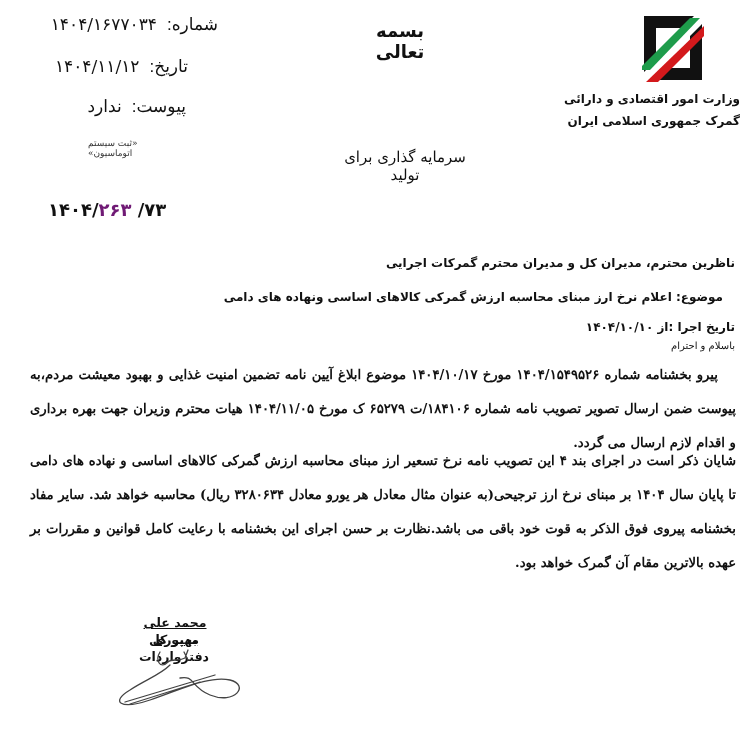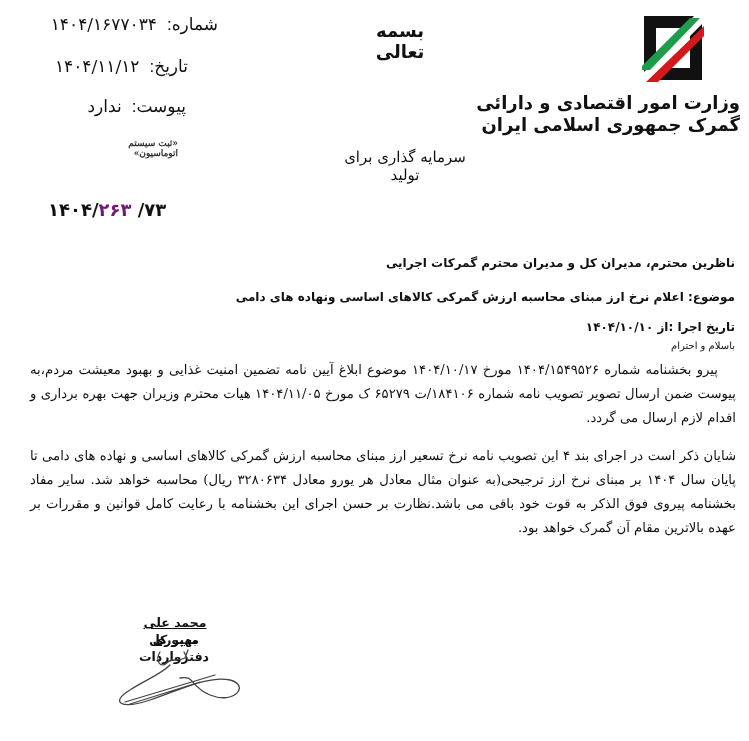--- a/index.html
+++ b/index.html
@@ -13,29 +13,29 @@
 
   
   .meta-row { font-size: 17px; white-space: nowrap; display: flex; direction: rtl; gap: 10px; align-items: baseline; }
   .meta-label { font-family: Liberation Sans, sans-serif; }
   .meta-val { font-family: "DejaVu Serif", serif; letter-spacing: 0.5px; }
   .auto-note { font-size: 9px; color: #333; }
 
   .bismillah { font-family: "DejaVu Sans", sans-serif; font-weight: bold; font-size: 18px; }
   .slogan { font-family: "DejaVu Serif", serif; font-size: 15px; }
 
-  .org { font-family: "DejaVu Sans", sans-serif; font-weight: bold; font-size: 18px; text-align: left; white-space: nowrap; }
+  .org { font-family: "DejaVu Sans", sans-serif; font-weight: bold; font-size: 12px; text-align: left; white-space: nowrap; }
 
   .docnum { font-family: "DejaVu Sans", sans-serif; font-weight: bold; font-size: 18px; direction: ltr; white-space: nowrap; }
   .docnum .red { color: #701a75; }
 
   .heading { font-family: "DejaVu Sans", sans-serif; font-weight: bold; font-size: 12px; white-space: nowrap; text-align: right; margin-top: 28px; }
 
   .greet { font-size: 10px; }
-  .para { font-family: "DejaVu Serif", serif; font-size: 13.2px; line-height: 24px; text-align: justify; text-align-last: right; }
+  .para { font-family: "DejaVu Serif", serif; font-size: 13.2px; line-height: 34px; text-align: justify; text-align-last: right; font-weight: bold; }
 
   .sig-name { font-family: "DejaVu Sans", sans-serif; font-weight: bold; font-size: 12.5px; text-align: center; line-height: 17px; }
 </style>
 </head>
 <body>
 
 <div class="abs" style="left:28px; top:14px; width:190px;">
   <div class="meta-row" style="justify-content:flex-start; height:34px;">
     <span class="meta-label">شماره:</span>
     <span class="meta-val">۱۴۰۴/۱۶۷۷۰۳۴</span>
@@ -46,21 +46,21 @@
     <span class="meta-label">تاریخ:</span>
     <span class="meta-val">۱۴۰۴/۱۱/۱۲</span>
   </div>
 </div>
 <div class="abs" style="left:96px; top:96px; width:90px;">
   <div class="meta-row" style="justify-content:flex-start;">
     <span class="meta-label">پیوست:</span>
     <span class="meta-val">ندارد</span>
   </div>
 </div>
-<div class="abs auto-note rtl" style="left:88px; top:138px; width:90px; text-align:right;font-weight:bold;">«ثبت سیستم اتوماسیون»</div>
+<div class="abs auto-note rtl" style="left:88px; top:138px; width:90px; text-align:left;">«ثبت سیستم اتوماسیون»</div>
 
 <div class="abs bismillah rtl" style="left:360px; top:20px; width:80px; text-align:center;">بسمه تعالی</div>
 <div class="abs slogan rtl" style="left:330px; top:148px; width:150px; text-align:center;">سرمایه گذاری برای تولید</div>
 
 <div class="abs" style="left:638px; top:10px; width:70px; height:76px;">
   <svg width="70" height="76" viewBox="0 0 70 76">
 
     <polygon points="6,6 56,6 44,18 18,18 18,50 6,62" fill="#111"></polygon>
     <polygon points="64,14 64,70 14,70 26,58 52,58 52,26" fill="#111"></polygon>
 
@@ -71,21 +71,21 @@
 </div>
 
 <div class="abs org rtl" style="left:580px; top:92px; width:160px;">وزارت امور اقتصادی و دارائی</div>
 <div class="abs org rtl" style="left:580px; top:114px; width:160px;">گمرک جمهوری اسلامی ایران</div>
 
 <div class="abs docnum" style="left:48px; top:199px;">
   <span>۱۴۰۴/</span><span class="red">۲۶۳</span><span> /۷۳</span>
 </div>
 
 <div class="abs heading rtl" style="left:200px; top:228px; width:535px;">ناظرین محترم، مدیران کل و مدیران محترم گمرکات اجرایی</div>
-<div class="abs heading rtl" style="left:100px; top:262px; width:635px;">موضوع: اعلام نرخ  ارز مبنای محاسبه ارزش گمرکی کالاهای اساسی ونهاده های دامی</div>
+<div class="abs heading rtl" style="left:88px; top:262px; width:635px;">موضوع: اعلام نرخ  ارز مبنای محاسبه ارزش گمرکی کالاهای اساسی ونهاده های دامی</div>
 <div class="abs heading rtl" style="left:400px; top:292px; width:335px;">تاریخ اجرا :از ۱۴۰۴/۱۰/۱۰</div>
 
 <div class="abs greet rtl" style="left:600px; top:340px; width:135px; text-align:right;">باسلام و احترام</div>
 
 <div class="abs para rtl" style="left:30px; top:358px; width:706px; text-indent:18px;">پیرو بخشنامه شماره ۱۴۰۴/۱۵۴۹۵۲۶ مورخ ۱۴۰۴/۱۰/۱۷ موضوع ابلاغ آیین نامه تضمین امنیت غذایی و بهبود معیشت مردم،به پیوست ضمن ارسال تصویر تصویب نامه شماره ۱۸۴۱۰۶/ت ۶۵۲۷۹ ک مورخ ۱۴۰۴/۱۱/۰۵ هیات محترم وزیران جهت بهره برداری و اقدام لازم ارسال می گردد.</div>
 <div class="abs para rtl" style="left:30px; top:444px; width:706px;">شایان ذکر است در اجرای بند ۴ این تصویب نامه نرخ تسعیر ارز مبنای محاسبه ارزش گمرکی کالاهای اساسی و نهاده های دامی تا پایان سال ۱۴۰۴ بر مبنای نرخ ارز ترجیحی(به عنوان مثال معادل هر یورو معادل ۳۲۸۰۶۳۴ ریال) محاسبه خواهد شد. سایر مفاد بخشنامه پیروی فوق الذکر به قوت خود باقی می باشد.نظارت بر حسن اجرای این بخشنامه با رعایت کامل قوانین و مقررات بر عهده بالاترین مقام آن گمرک خواهد بود.</div>
 
 <div class="abs sig-name rtl" style="left:120px; top:614px; width:110px;text-decoration:underline;">محمد علی بهپوری</div>
 <div class="abs sig-name rtl" style="left:118px; top:631px; width:112px;">مدیر کل دفترواردات</div>
 <div class="abs" style="left:100px; top:640px; width:160px; height:70px;">

